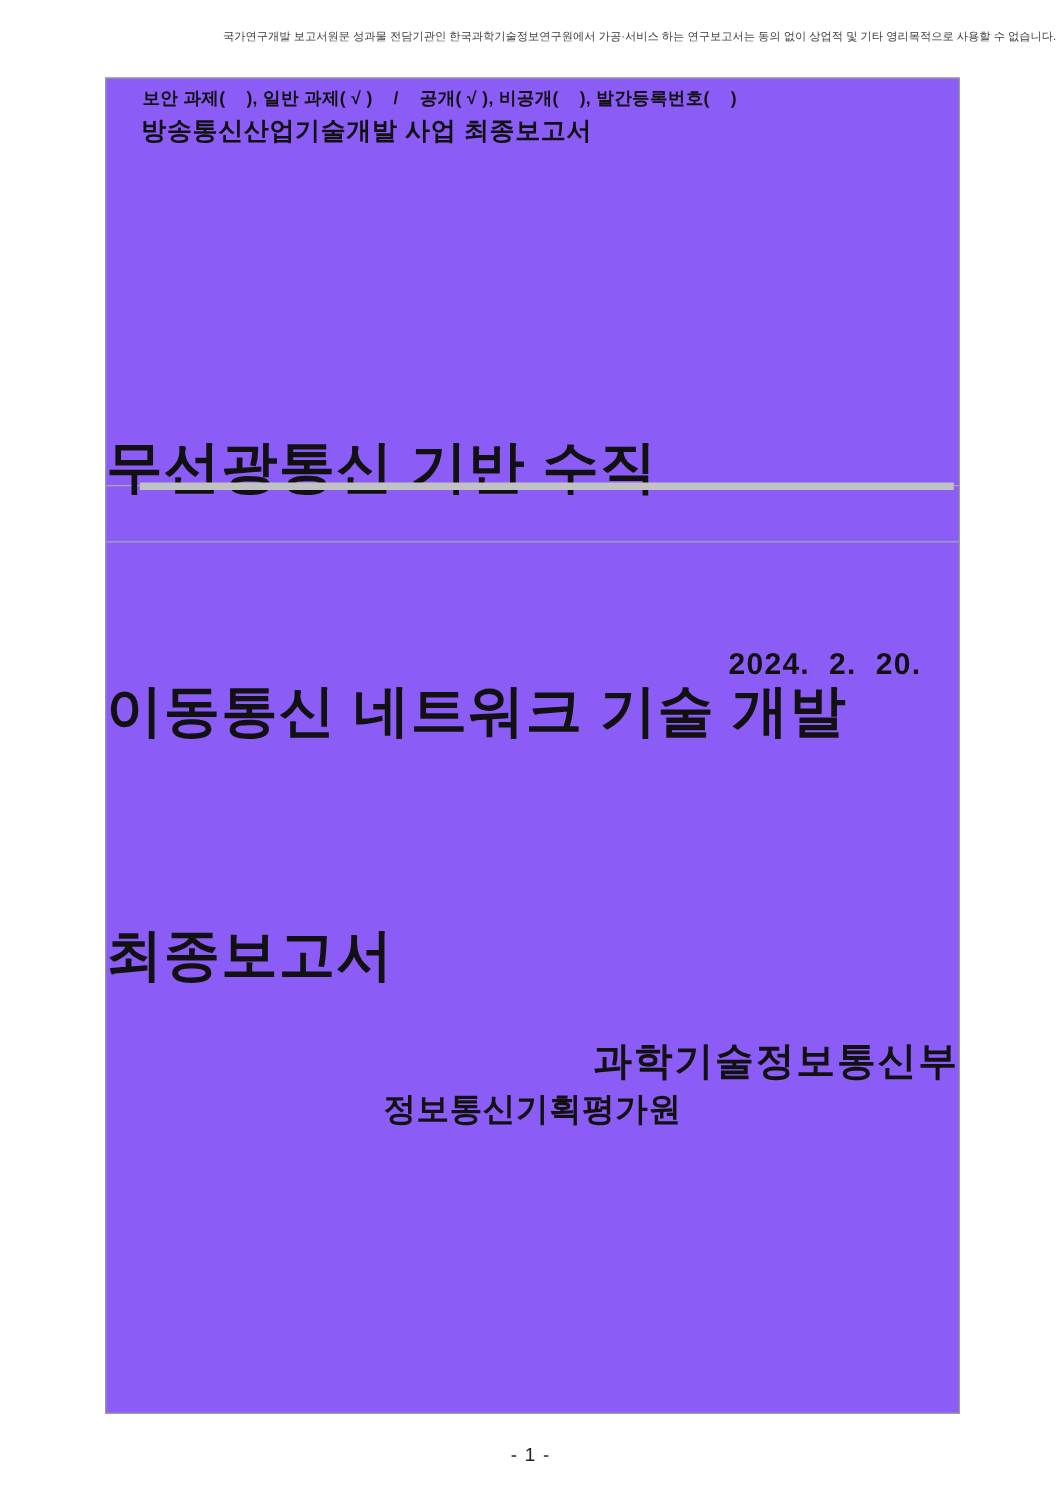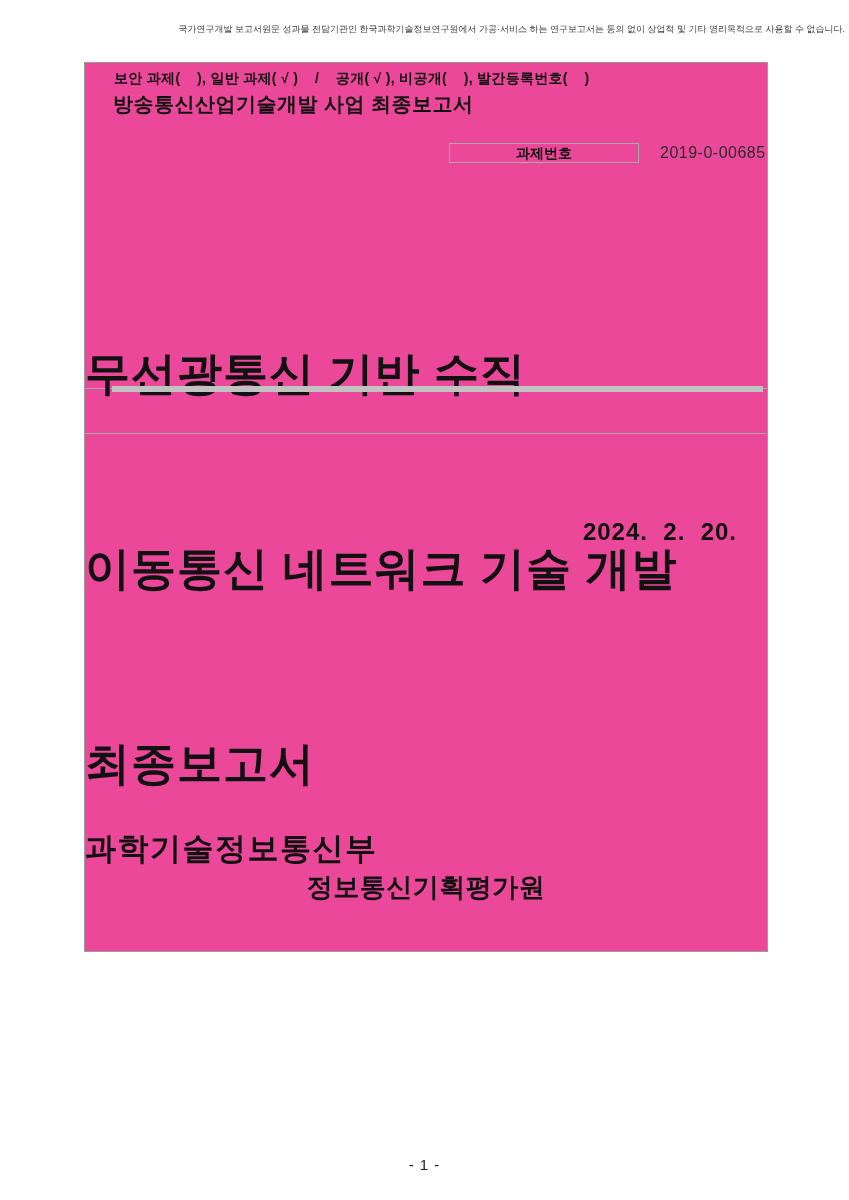--- a/index.html
+++ b/index.html
@@ -29,24 +29,24 @@
     color: #3a3a3a;
     white-space: pre;
   }
 
   
   .frame {
     position: absolute;
     left: 84px;
     top: 62px;
     width: 684px;
-    height: 890px;
+    height: 1069px;
     border: 1px solid #9a9a9a;
     box-sizing: border-box;
-    background: #ec4899;
+    background: #8b5cf6;
   }
 
   
   .section-top {
     position: relative;
     height: 326px;
     border-bottom: 1px solid #a8a8a8;
     box-sizing: border-box;
   }
   .security-line {
@@ -144,21 +144,21 @@
     text-align: right;
     padding-right: 14px;
     font-size: 23px;
     font-weight: bold;
     letter-spacing: 0.5px;
     word-spacing: 3px;
     white-space: pre;
   }
   .ministry {
     margin-top: 282px;
-    text-align: left;
+    text-align: right;
     font-size: 31px;
     font-weight: bold;
     letter-spacing: 1.5px;
   }
   .agency {
     margin-top: 0;
     text-align: center;
     font-size: 26px;
     font-weight: bold;
     letter-spacing: 0.5px;
@@ -184,24 +184,20 @@
   <div class="disclaimer">국가연구개발 보고서원문 성과물 전담기관인 한국과학기술정보연구원에서 가공·서비스 하는 연구보고서는 동의 없이 상업적 및 기타 영리목적으로 사용할 수 없습니다.</div>
 
   <div class="frame">
 
     <div class="section-top">
 
       <div class="security-line">보안 과제(    ), 일반 과제( √ )    /    공개( √ ), 비공개(    ), 발간등록번호(    )</div>
 
       <div class="program-line">방송통신산업기술개발 사업 최종보고서</div>
 
-      <div class="task-row">
-        <div class="task-box">과제번호</div>
-        <div class="task-no">2019-0-00685</div>
-      </div>
 
       <div class="title-block">
         <div class="title-line1">무선광통신 기반 수직</div>
         <div class="title-line2">이동통신 네트워크 기술 개발</div>
         <div class="title-line3">최종보고서</div>
       </div>
 
       <div class="gray-rule"></div>
     </div>
 

